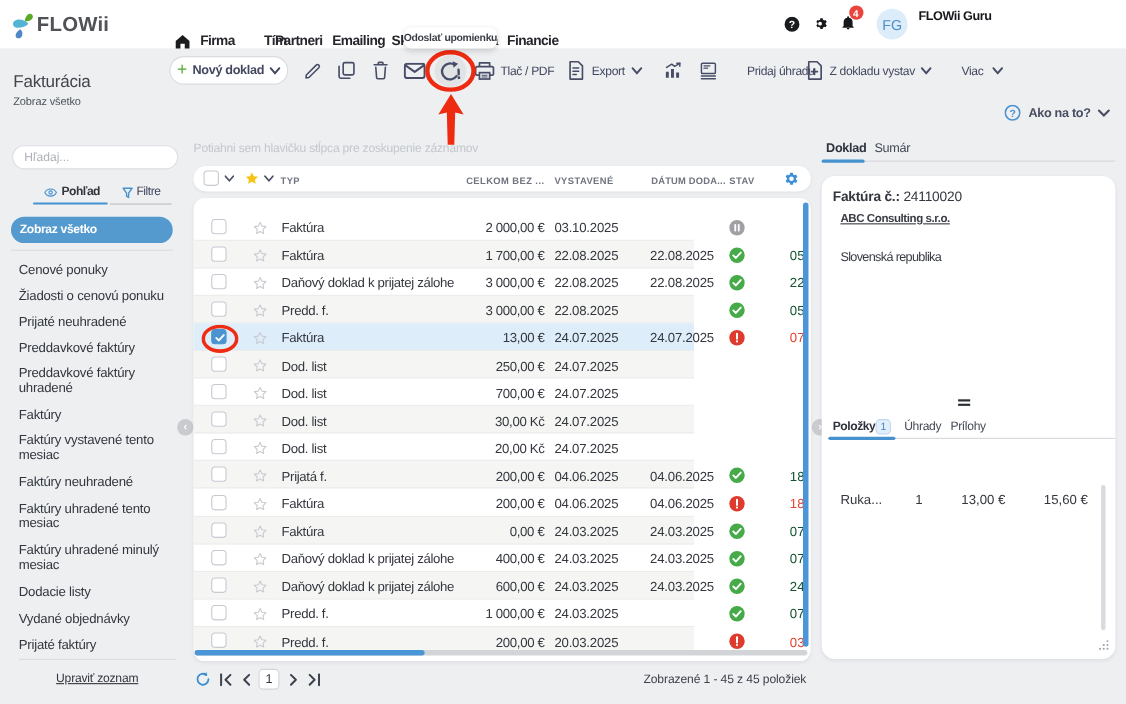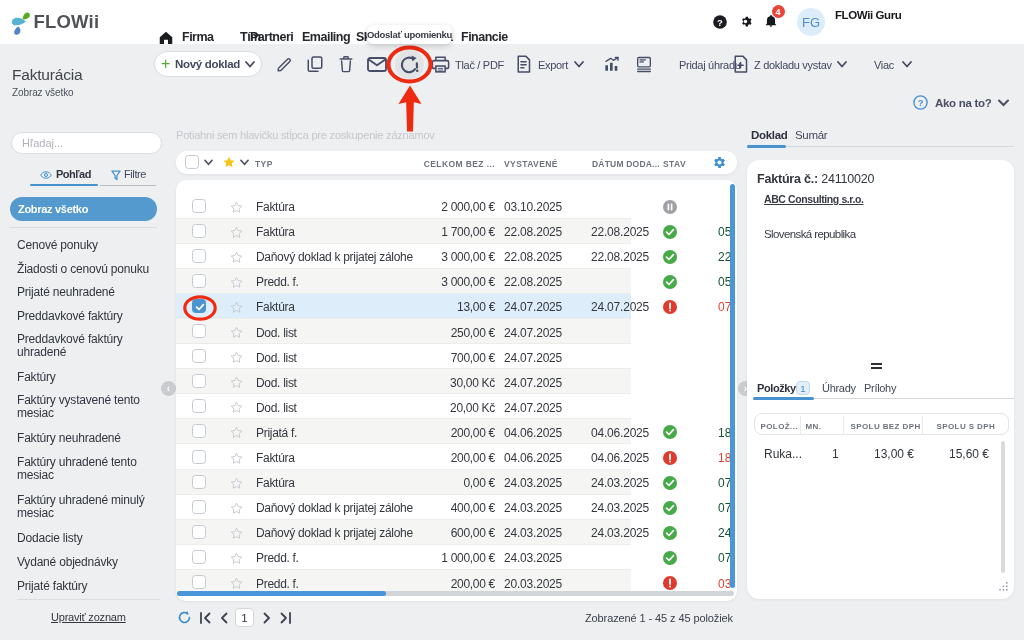--- a/index.html
+++ b/index.html
@@ -485,29 +485,20 @@
 <div class="abs" style="left:17px;top:33px;font-size:10.5px;color:#383b44;text-decoration:underline;font-weight:700;letter-spacing:-0.4px">ABC Consulting s.r.o.</div>
 <div class="abs" style="left:17px;top:68px;font-size:11.5px;color:#383b44;letter-spacing:-0.6px">Slovenská republika</div>
 <div class="abs" style="left:124px;top:202.5px;width:11px;height:2px;background:#2c2f37"></div>
 <div class="abs" style="left:124px;top:206.5px;width:11px;height:2px;background:#2c2f37"></div>
 <div class="abs" style="left:10px;top:222px;font-size:11px;font-weight:700;color:#2e323d;letter-spacing:-0.4px">Položky</div>
 <div class="abs" style="left:49px;top:221px;width:14px;height:14px;background:#e2effa;border:1px solid #bcd8ef;border-radius:4px;font-size:9.5px;color:#4285c7;display:flex;align-items:center;justify-content:center">1</div>
 <div class="abs" style="left:75px;top:222px;font-size:11px;color:#434854;letter-spacing:-0.3px">Úhrady</div>
 <div class="abs" style="left:117px;top:222px;font-size:11px;color:#434854;letter-spacing:-0.3px">Prílohy</div>
 <div class="abs" style="left:6px;top:238px;width:261px;height:1px;background:#d6d8dc"></div>
 <div class="abs" style="left:6px;top:237px;width:61px;height:2.5px;background:#4592ce;border-radius:2px"></div>
-<div id="ritems-head">
-<div class="ricol" style="left:6px">POLOŽ...</div>
-<div class="ricol" style="left:51px">MN.</div>
-<div class="ricol" style="left:96px">SPOLU BEZ DPH</div>
-<div class="ricol" style="left:182px">SPOLU S DPH</div>
-<div class="abs" style="left:45px;top:2px;width:1px;height:18px;background:#e8e9eb"></div>
-<div class="abs" style="left:88px;top:2px;width:1px;height:18px;background:#e8e9eb"></div>
-<div class="abs" style="left:167px;top:2px;width:1px;height:18px;background:#e8e9eb"></div>
-</div>
 <div class="abs" style="left:17px;top:287px;font-size:12px;color:#33363c">Ruka...</div>
 <div class="abs" style="left:85px;top:287px;font-size:12px;color:#33363c">1</div>
 <div class="abs" style="left:110px;top:287px;width:57px;text-align:right;font-size:12px;color:#33363c">13,00 €</div>
 <div class="abs" style="left:185px;top:287px;width:57px;text-align:right;font-size:12px;color:#33363c">15,60 €</div>
 <div class="abs" style="left:254px;top:281px;width:4px;height:132px;background:#d9dadd;border-radius:2px"></div>
 <svg class="abs" style="left:252px;bottom:8px" width="9" height="9" viewBox="0 0 9 9">
       <g fill="#9aa0a8">
         <rect x="7" y="0" width="1.6" height="1.6"></rect>
         <rect x="7" y="3.6" width="1.6" height="1.6"></rect>
         <rect x="3.6" y="3.6" width="1.6" height="1.6"></rect>

